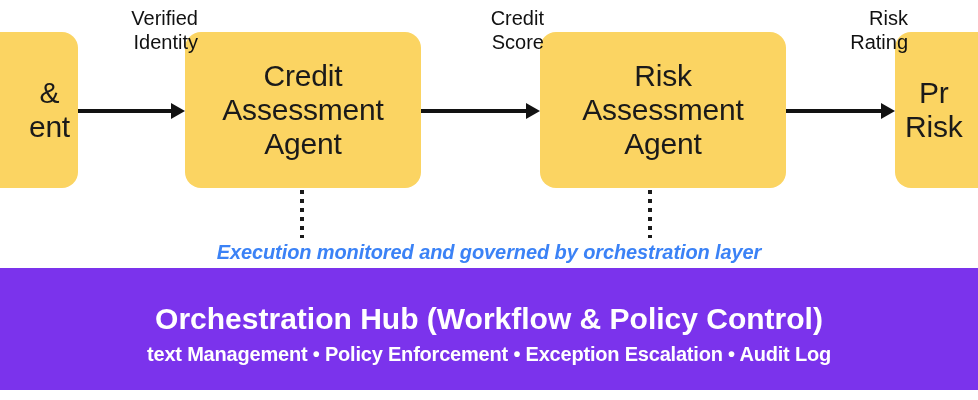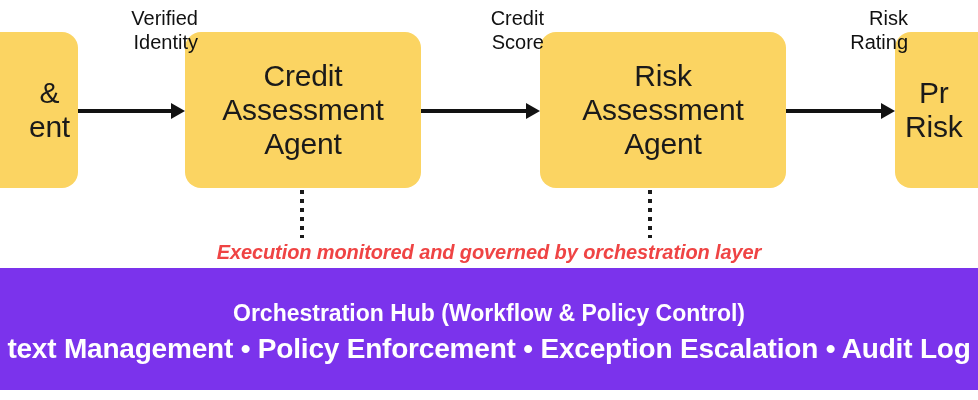--- a/index.html
+++ b/index.html
@@ -95,48 +95,48 @@
   #dotted-risk{ left:648px; }
 
   
   #governance-caption{
     position:absolute;
     left:0; right:0; top:241px;
     text-align:center;
     font-size:20px;
     font-style:italic;
     font-weight:700;
-    color:#ef4444;
+    color:#3b82f6;
     letter-spacing:-0.1px;
   }
 
   
   #orchestration-banner{
     position:absolute;
     left:0; top:268px;
     width:978px; height:122px;
     background:#7b33ec;
     box-sizing:border-box;
     display:flex;
     flex-direction:column;
     align-items:center;
     justify-content:center;
     overflow:hidden;
   }
   #orchestration-title{
     color:#ffffff;
-    font-size:23px;
+    font-size:30px;
     font-weight:700;
     line-height:1.1;
     white-space:nowrap;
     margin-top:8px;
   }
   #orchestration-subtitle{
     color:#ffffff;
-    font-size:28px;
+    font-size:20px;
     font-weight:700;
     line-height:1.1;
     white-space:nowrap;
     margin-top:8px;
     letter-spacing:-0.2px;
   }
 </style>
 </head>
 <body>
 

